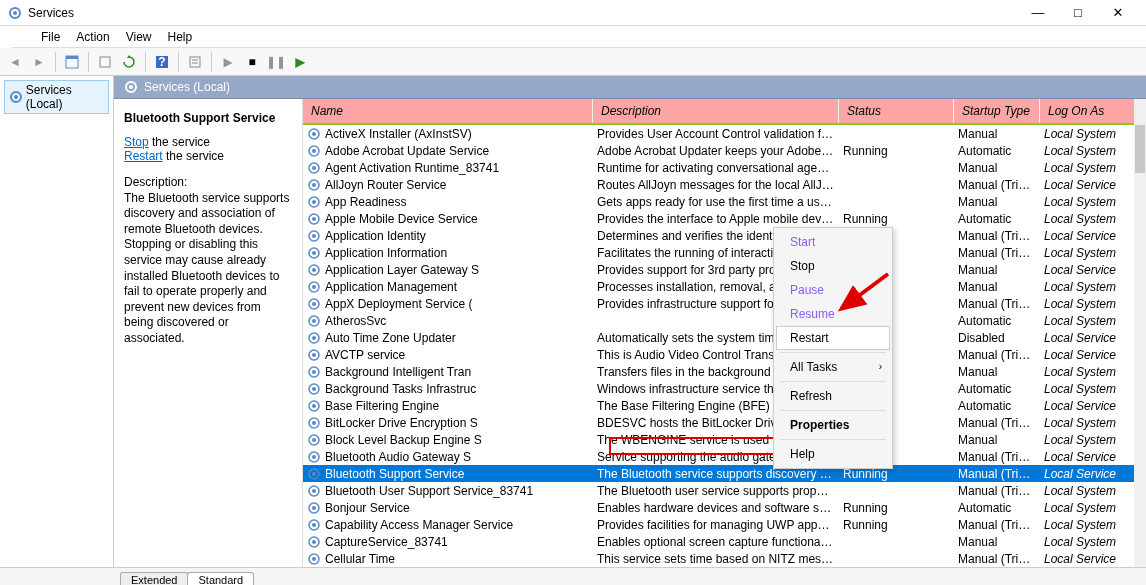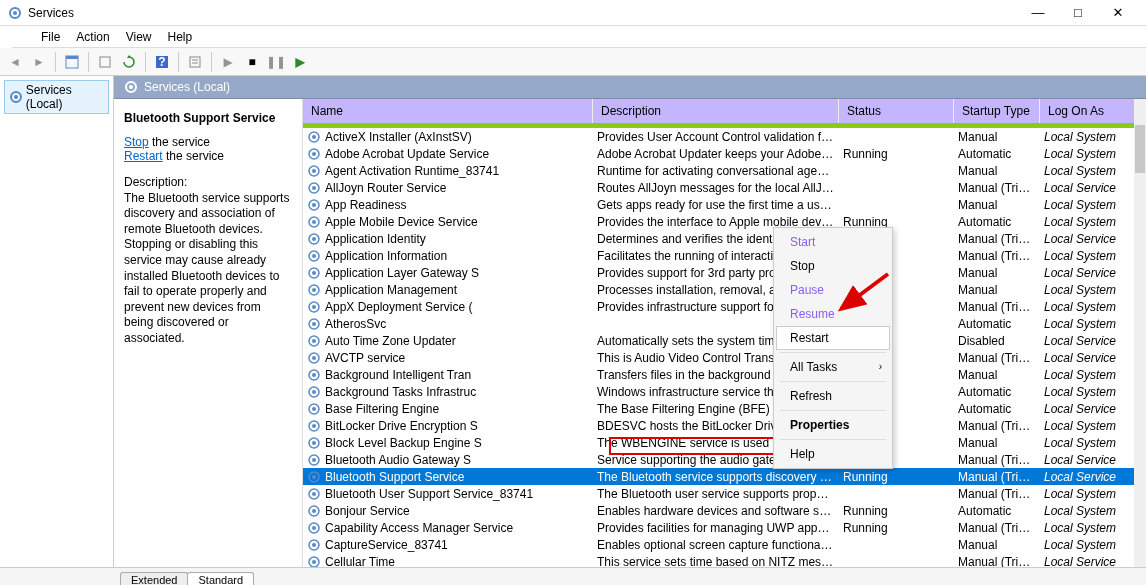--- a/index.html
+++ b/index.html
@@ -20,21 +20,21 @@
 .leftpane .node span { margin-left: 4px; }
 .rightpane { flex: 1; display: flex; flex-direction: column; position: relative; }
 .bandheader { background: #96a8c8; color: #fff; padding: 4px 10px; display: flex; align-items: center; border-bottom: 1px solid #7a8aa8; }
 .bandheader .gear { margin-right: 6px; }
 .splitview { display: flex; flex: 1; overflow: hidden; }
 .detailcol { width: 189px; padding: 12px 10px; border-right: 1px solid #ddd; }
 .detailcol .stitle { font-weight: bold; margin-bottom: 10px; }
 .detailcol .link { color: #0066cc; text-decoration: underline; cursor: pointer; }
 .detailcol p { margin-top: 12px; line-height: 1.3; }
 .listcol { flex: 1; overflow: hidden; position: relative; }
-.colheaders { display: flex; border-bottom: 5px solid #84cc16; background: #c4b5fd; }
+.colheaders { display: flex; border-bottom: 2px solid #84cc16; background: #fca5a5; font-style: italic; }
 .colheaders > div { padding: 5px 8px; border-right: 1px solid #eee; }
 .ch-name { width: 290px; }
 .ch-desc { width: 246px; }
 .ch-status { width: 115px; }
 .ch-startup { width: 86px; }
 .ch-logon { flex: 1; }
 .rows { overflow-y: auto; height: calc(100% - 26px); }
 .row { display: flex; align-items: center; height: 17px; }
 .row.sel { background: #0078d7; color: #fff; }
 .row .c { padding: 0 4px; white-space: nowrap; overflow: hidden; text-overflow: ellipsis; }

